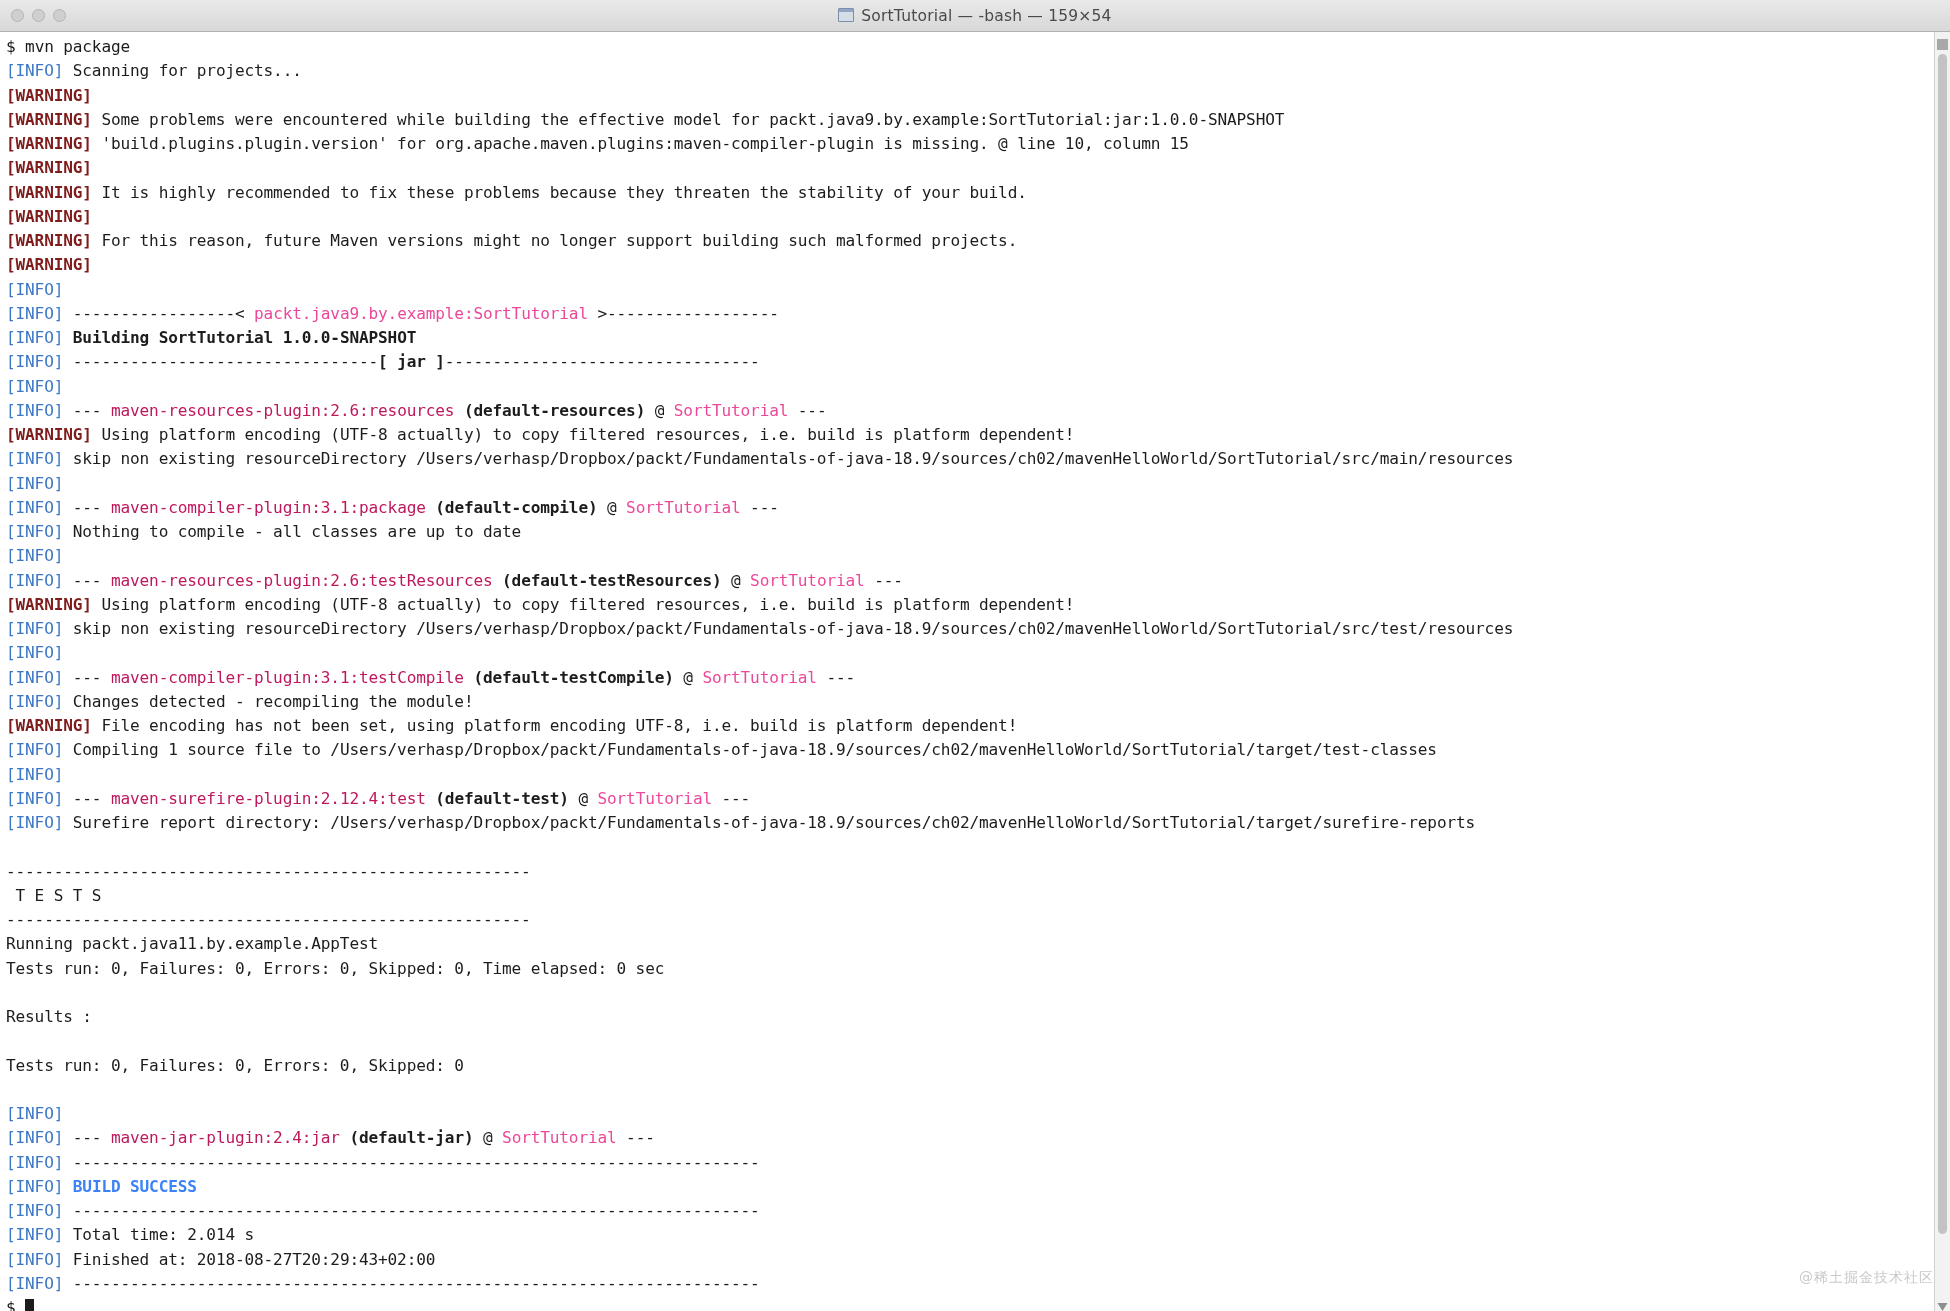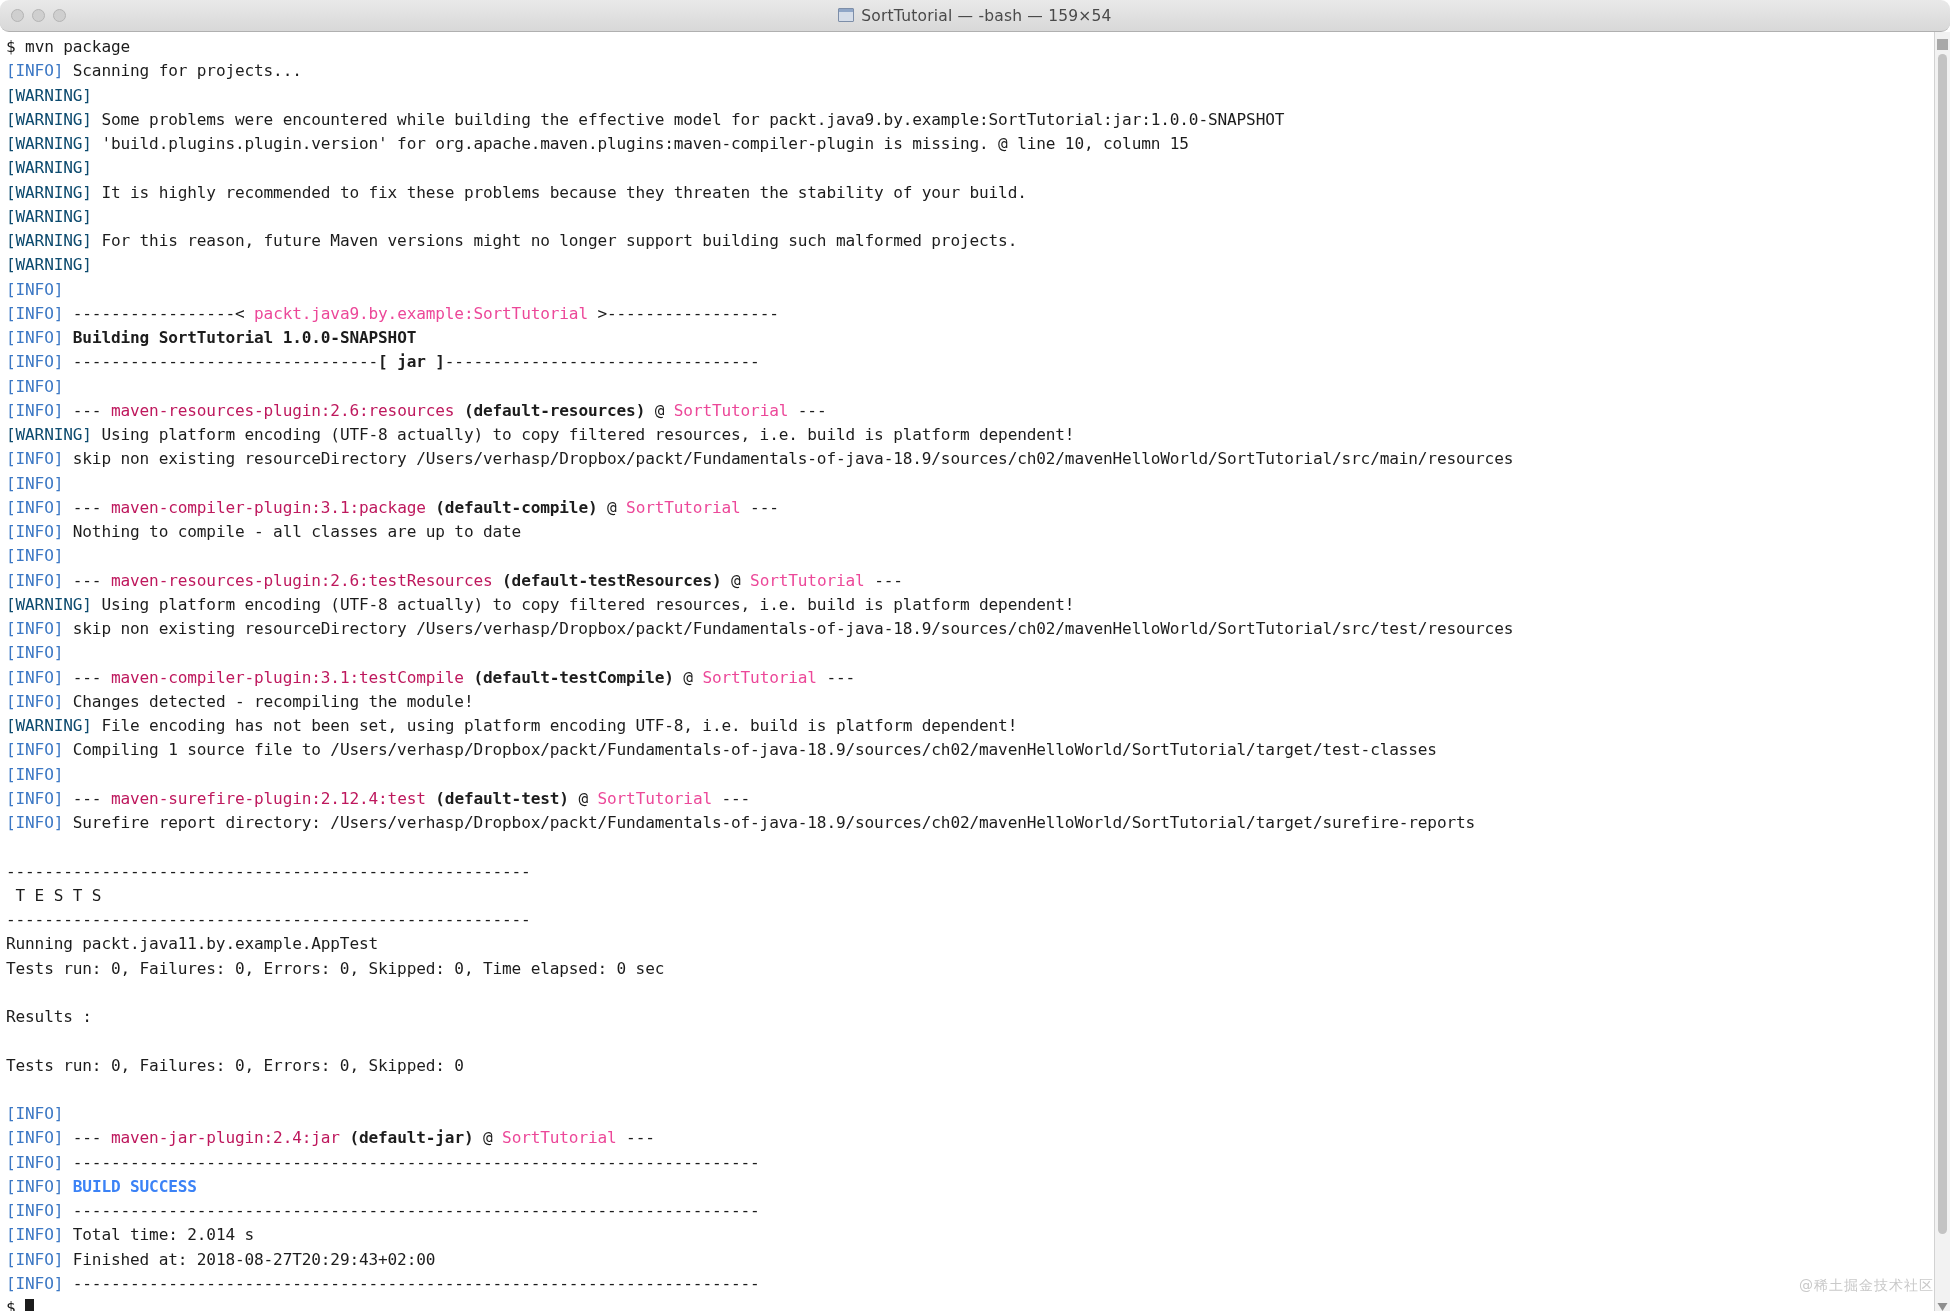--- a/index.html
+++ b/index.html
@@ -20,21 +20,20 @@
     overflow: hidden;
   }
   .titlebar {
     height: 31px;
     min-height: 31px;
     background: linear-gradient(to bottom, #e9e9e9, #d8d8d8);
     border-bottom: 1px solid #b0b0b0;
     display: flex;
     align-items: center;
     position: relative;
-    border-radius: 9px;
   }
   .traffic {
     display: flex;
     gap: 8px;
     margin-left: 11px;
   }
   .dot {
     width: 13px;
     height: 13px;
     border-radius: 50%;
@@ -100,29 +99,29 @@
     background: #9a9a9a;
   }
   .scroll-thumb {
     position: absolute;
     left: 3px;
     width: 9px;
     border-radius: 5px;
     background: #c3c3c3;
   }
   .c-info   { color: #3b77c4; font-weight: normal; }
-  .c-warn   { color: #0c4a6e; font-weight: normal; }
+  .c-warn   { color: #7f1d1d; font-weight: bold; }
   .c-plugin { color: #be185d; }
   .c-proj   { color: #ec4899; }
   .c-green  { color: #3b82f6; font-weight: bold; }
   .c-bold   { font-weight: bold; }
   .watermark {
     position: absolute;
     right: 16px;
-    bottom: 16px;
+    bottom: 24px;
     font-family: "DejaVu Sans", sans-serif;
     font-size: 14px;
     color: #c9c9c9;
     letter-spacing: 1px;
   }
   .cursorbox {
     display: inline-block;
     width: 9px;
     height: 17px;
     background: #1c1c1c;

